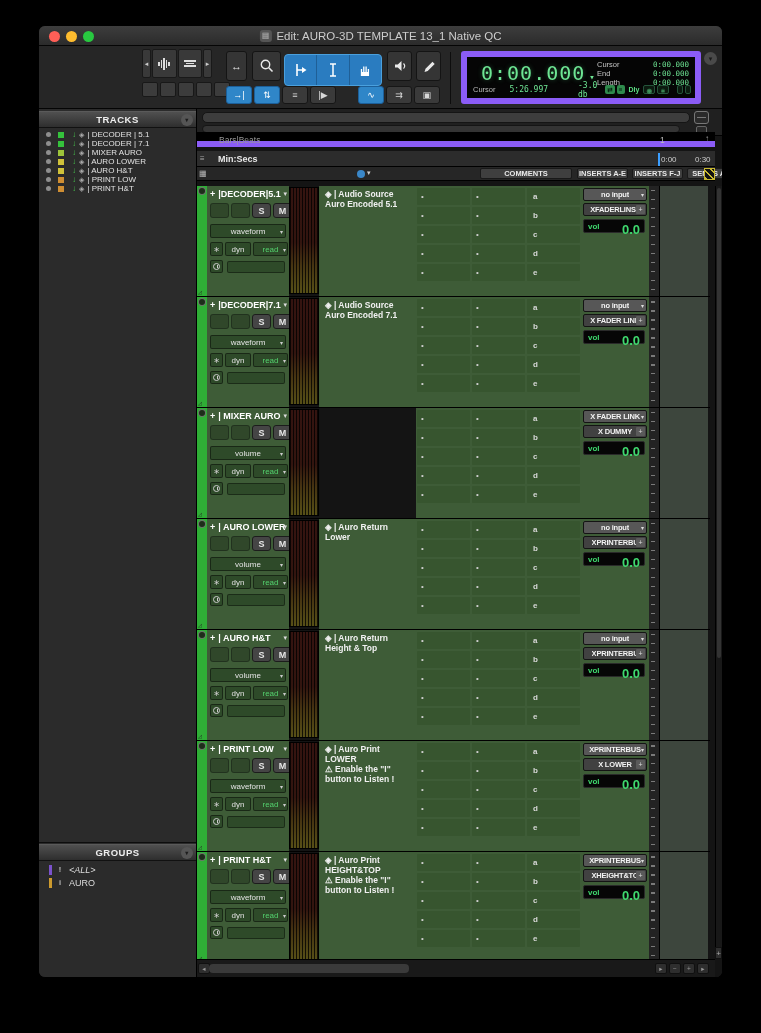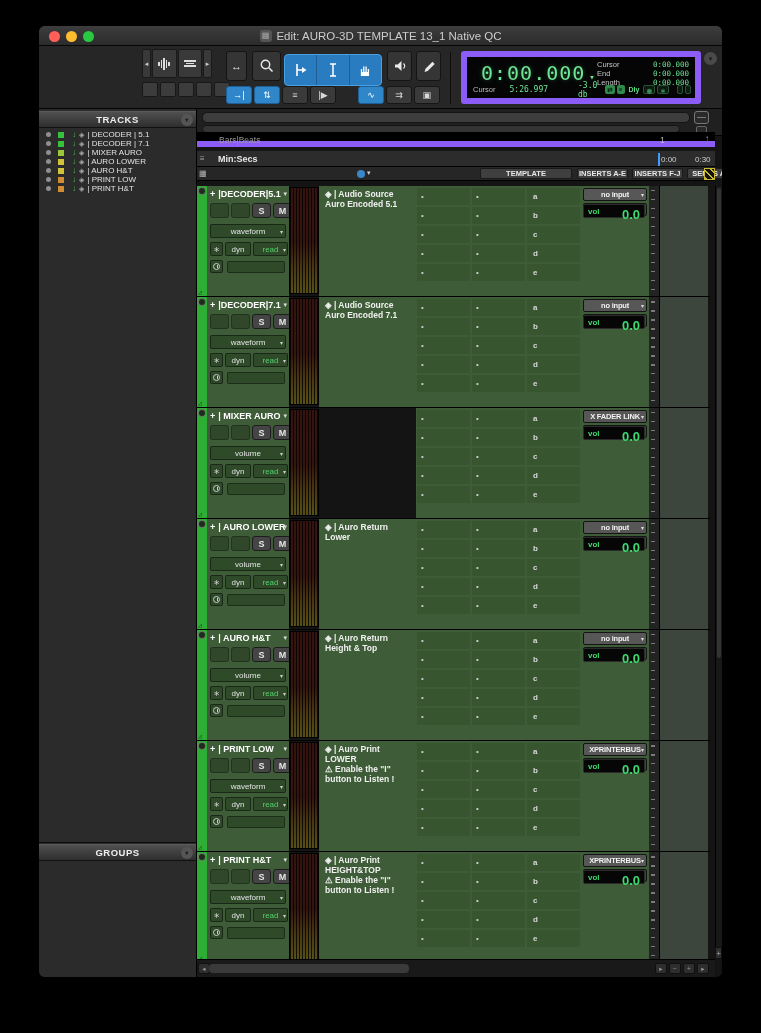--- a/index.html
+++ b/index.html
@@ -176,21 +176,21 @@
   .sletter { margin-left:6px; font-size:8px; font-weight:bold; color:#d8d8d8; }
   .t-io { position:absolute; left:384px; top:0; bottom:0; width:68px; background:var(--body); }
   .iobtn { position:absolute; left:2px; width:64px; height:13px; border-radius:2px; border:1px solid #141414;
            display:flex; align-items:center; justify-content:center; }
   .iobtn.in { top:2px; background:#575757; }
   .iobtn.out { top:17px; background:#414141; }
   .iotxt { font-size:7.5px; font-weight:bold; color:#f2f2f2; white-space:nowrap; overflow:hidden; letter-spacing:-.2px; }
   .iobtn .dd { position:absolute; right:2px; font-size:6px; color:#ddd; }
   .tgt { position:absolute; right:1px; top:1px; width:9px; height:9px; background:#5a5a5a; border-radius:1px;
          color:#ddd; font-size:7px; line-height:9px; text-align:center; }
-  .volbox { position:absolute; left:2px; top:18px; width:62px; height:14px; background:#060606;
+  .volbox { position:absolute; left:2px; top:33px; width:62px; height:14px; background:#060606;
             border:1px solid #2a2a2a; border-radius:2px; }
   .voll { position:absolute; left:4px; top:2px; font-size:8px; font-weight:bold; color:#3fd96e; }
   .volv { position:absolute; right:4px; top:2px; font-size:13px; font-weight:bold; color:#3fd96e; }
   .t-ticks { position:absolute; left:452px; top:0; bottom:0; width:10px; background:#232323; }
   .t-ticks:before { content:""; position:absolute; left:2px; top:4px; bottom:4px; width:4px;
      background:repeating-linear-gradient(180deg,#7a7a7a 0 1.5px,transparent 1.5px 9px); }
   .t-lane { position:absolute; left:462px; top:0; bottom:0; width:49px; background:var(--lane); border-left:1px solid #000; }
   
   .vscroll { position:absolute; right:0; top:77px; width:7px; bottom:18px; background:#181818; border-left:1px solid #000; }
   .vthumb { position:absolute; left:1px; right:1px; top:2px; height:470px; background:#333; border-radius:3px; }
@@ -408,20 +408,35 @@
         <span class="arr dn" style="">↓</span>
         <span class="spk">◈</span>
         <span class="tnm">| PRINT H&amp;T</span>
       </div>
       </div>
     <div class="sep" style="left:0; right:0; top:733px; height:1px;"></div>
     <div class="phdr" style="top:735px">
       <span>GROUPS</span>
       <span class="circ">▾</span>
     </div>
+    <div class="glist" style="top:754px">
+
+    <div class="gitem">
+        <span class="gbar" style="background: rgb(123, 82, 204);"></span>
+        <span class="gid">!</span>
+        <span class="gnm" style="font-style: italic;">&lt;ALL&gt;</span>
+
+      </div>
+        <div class="gitem">
+        <span class="gbar" style="background: rgb(204, 154, 46);"></span>
+        <span class="gid">i</span>
+        <span class="gnm" style="font-style: normal;">AURO</span>
+
+      </div>
+      </div>
   </div>
 
   <div class="mainarea">
     <div class="topstrip">
       <div class="hbar1"></div>
       <div class="hbar2"></div>
       <div class="tsicon1"></div>
       <div class="tsicon2"></div>
     </div>
 
@@ -436,21 +451,21 @@
       <span class="minslab">Min:Secs</span>
       <span class="playhead"></span>
       <span class="tmark0">0:00</span>
       <span class="tmark1">0:30</span>
     </div>
 
     <div class="colhdr">
       <span class="hdrico">▦</span>
       <span class="bluecirc"></span>
       <span class="bluecircdd">▾</span>
-      <span class="chcell" style="left:283px; width:92px;">TEMPLATE</span>
+      <span class="chcell" style="left:283px; width:92px;">COMMENTS</span>
       <span class="chcell" style="left:380px; width:51px;">INSERTS A-E</span>
       <span class="chcell" style="left:435px; width:51px;">INSERTS F-J</span>
       <span class="chcell" style="left:490px; width:51px;">SENDS A-E</span>
 
       <span class="gridico"></span>
     </div>
 
     <div class="tracks-wrap">
 
     <div class="track">

